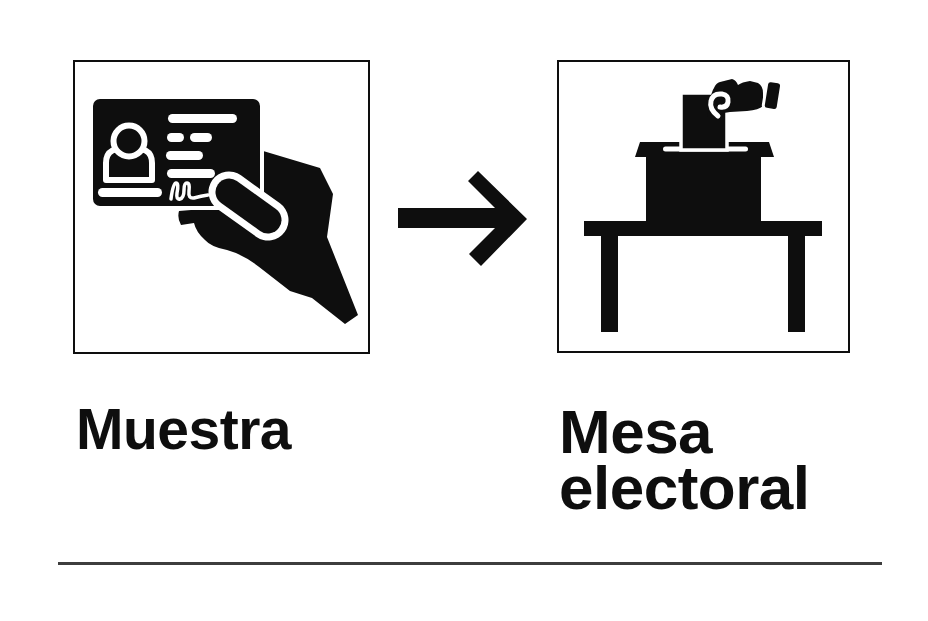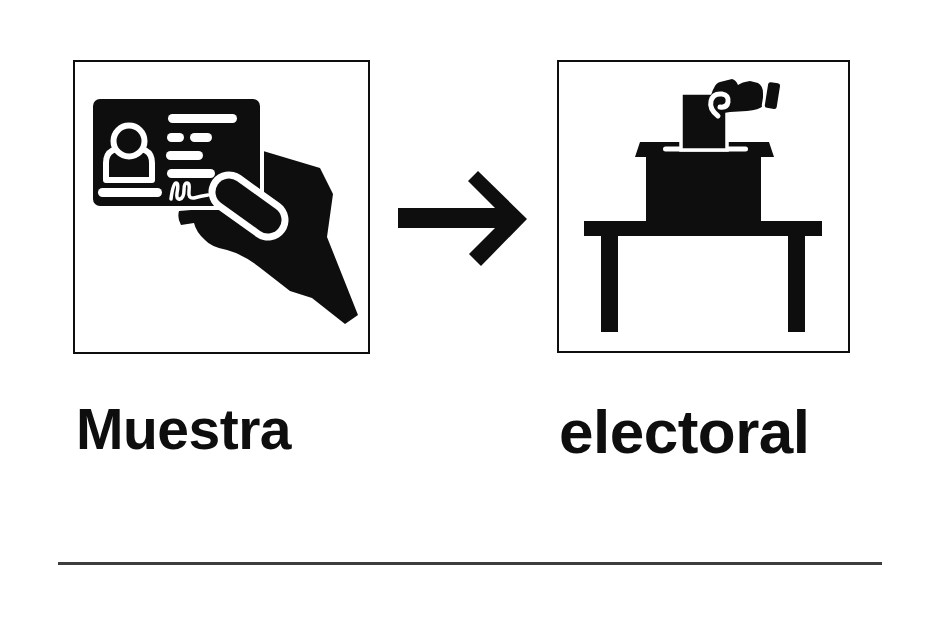--- a/index.html
+++ b/index.html
@@ -99,18 +99,19 @@
       <rect x="42" y="174" width="17" height="96" fill="currentColor"></rect>
       <rect x="229" y="174" width="17" height="96" fill="currentColor"></rect>
     </svg>
   </div>
 
   <div class="label" id="label-dni">
     <div>Muestra</div>
   </div>
 
   <div class="label" id="label-mesa">
+    <div>Mesa</div>
     <div>electoral</div>
   </div>
 
   <div class="divider"></div>
 
 </div>
 
 </body></html>

